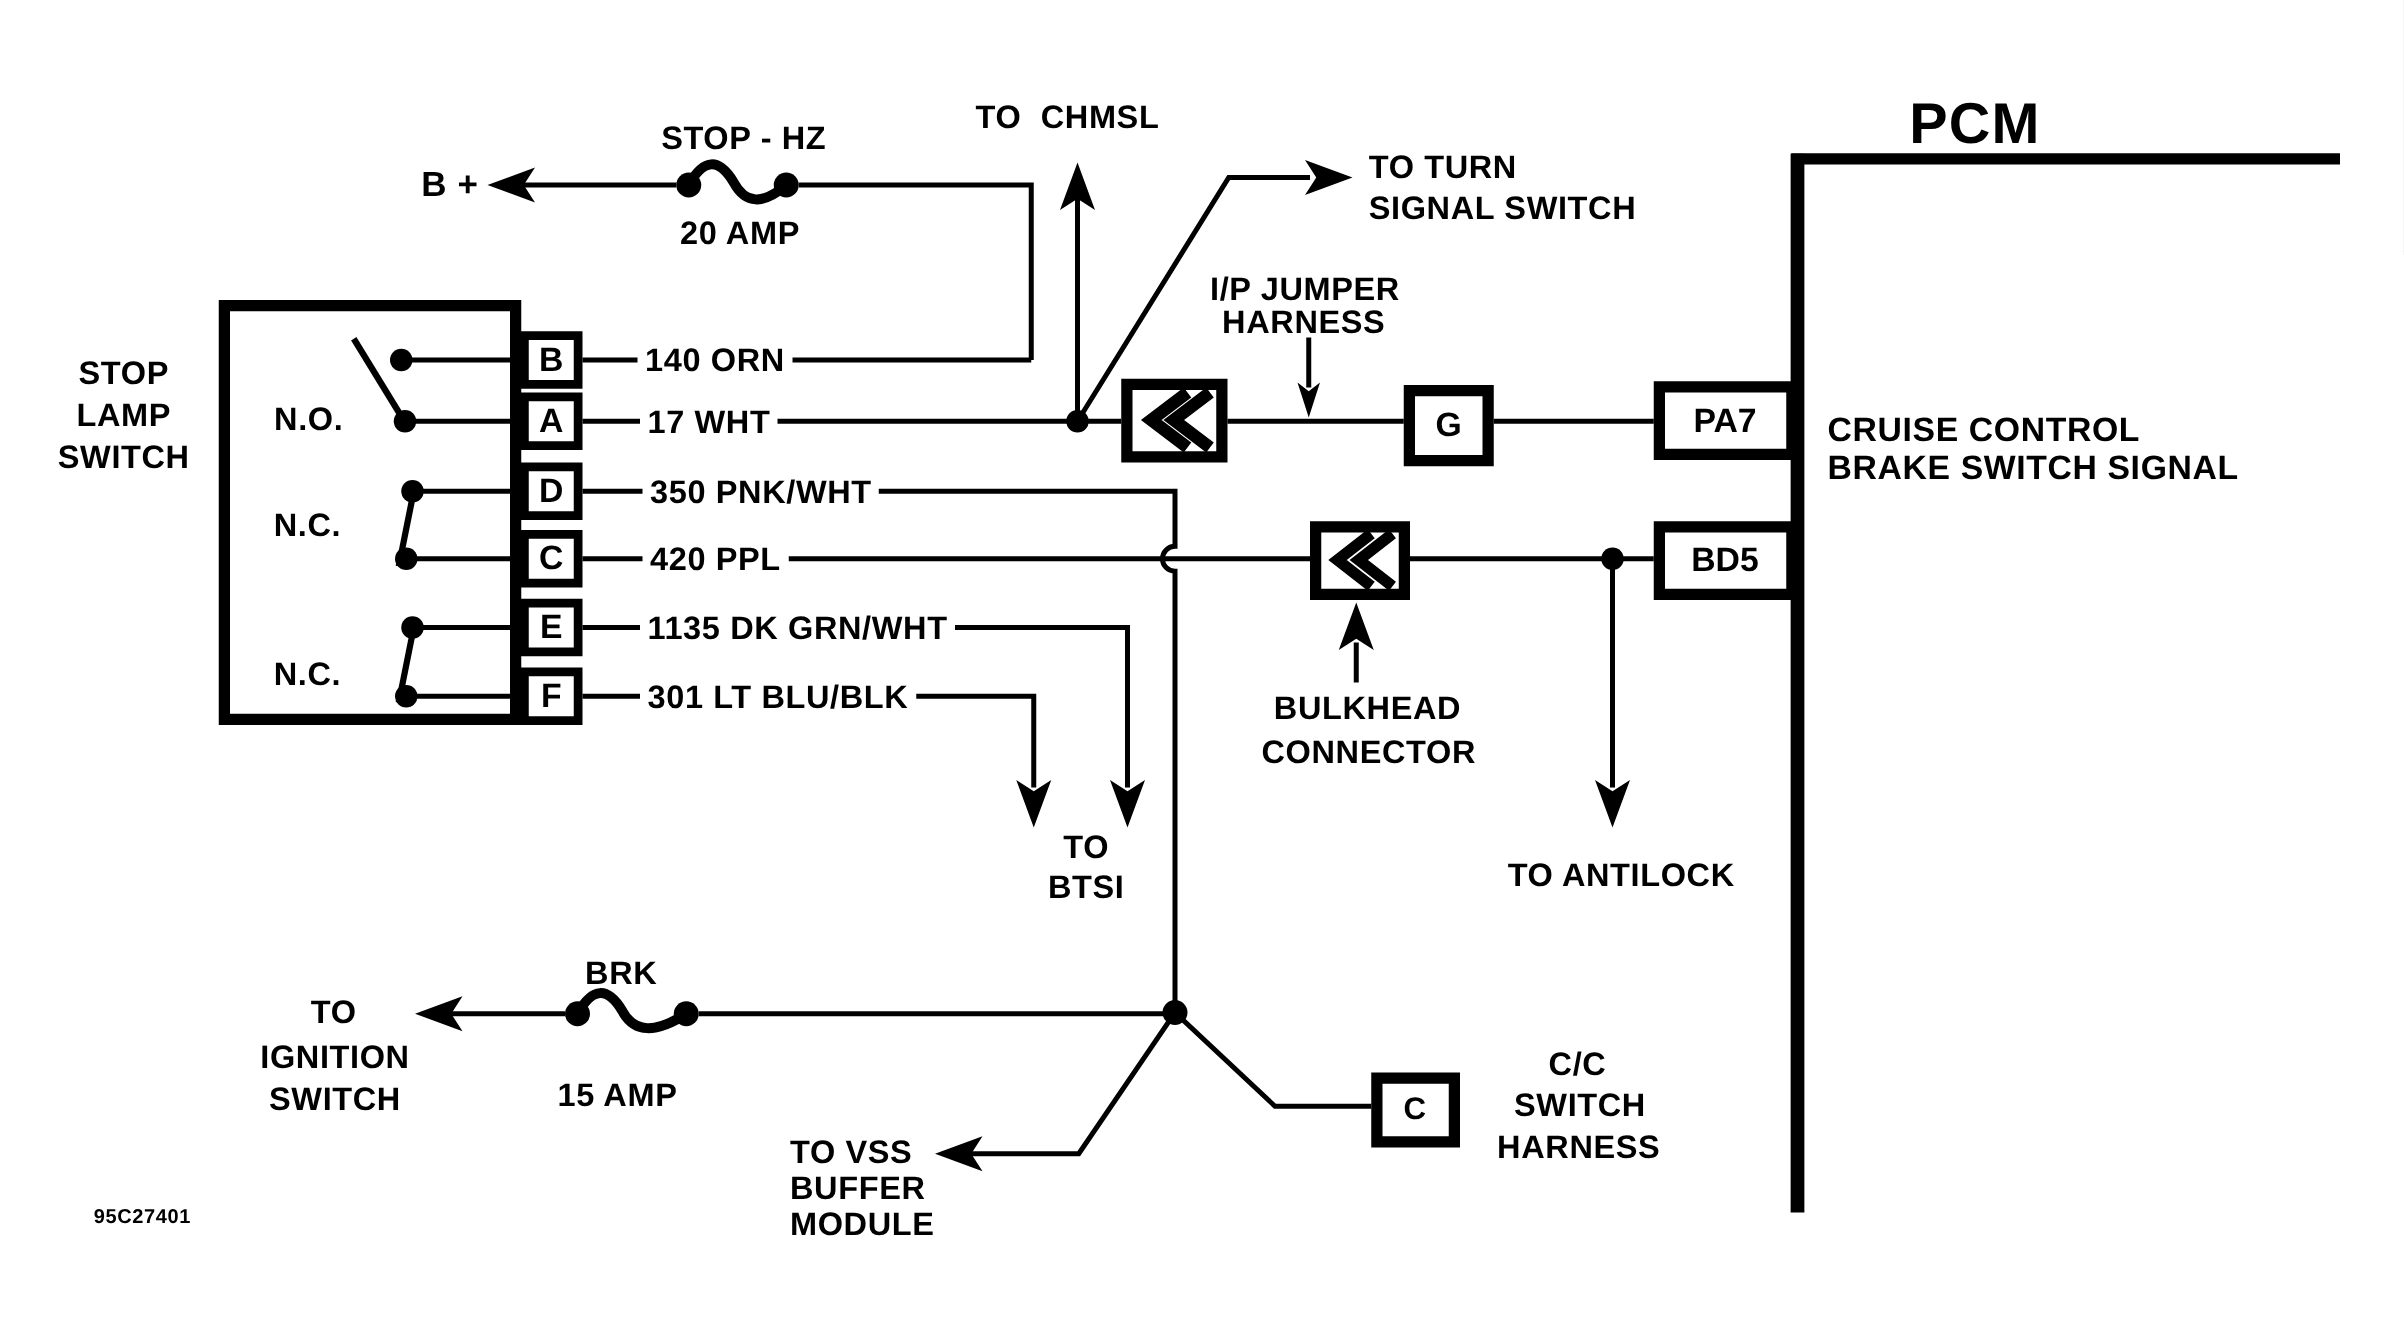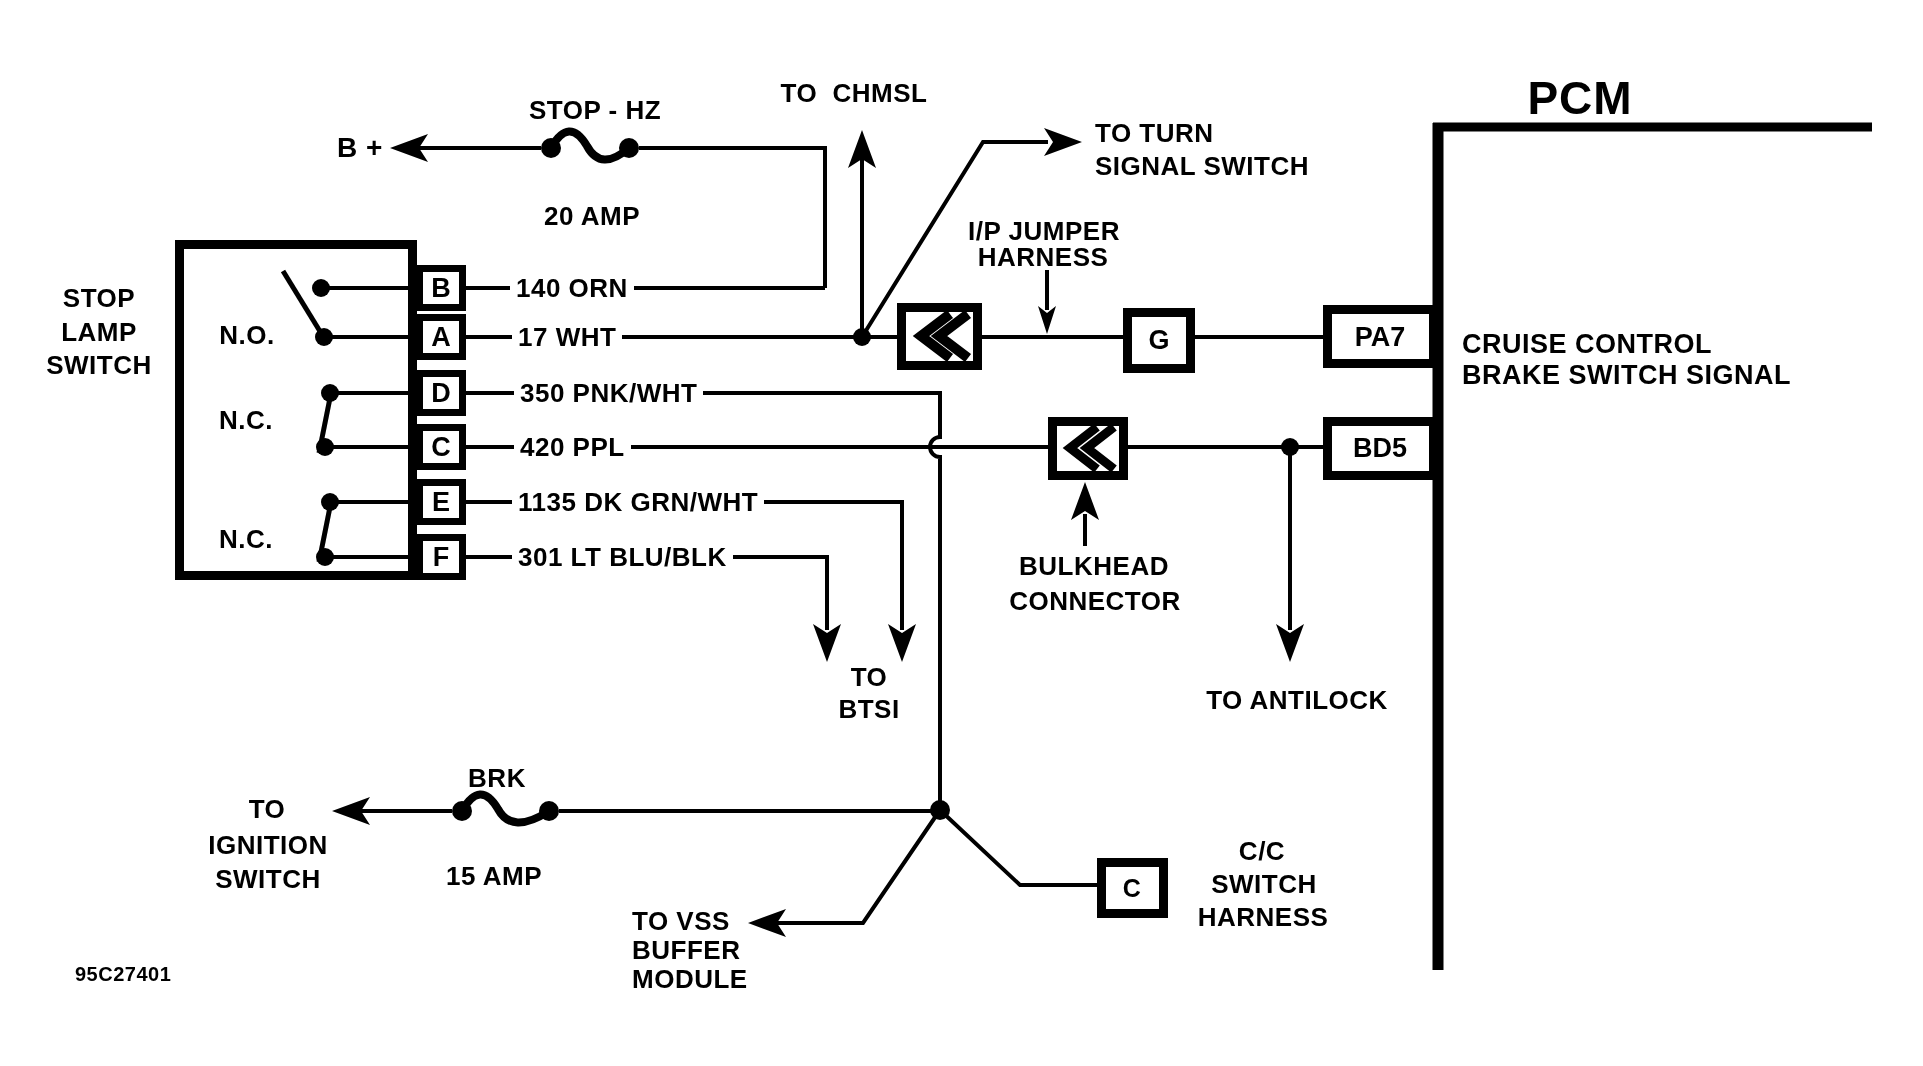--- a/index.html
+++ b/index.html
@@ -7,21 +7,21 @@
          font-family:"Liberation Sans", sans-serif;}
   svg{position:absolute;left:0;top:0;}
   .t{position:absolute;font-weight:700;color:#000;white-space:pre;line-height:1;
      letter-spacing:.5px;font-size:26px;transform:translate(-50%,-50%);}
   .la{transform:translate(0,-50%);}            
   .wl{background:#fff;padding:0 6px;}          
   .big{font-size:46px;letter-spacing:1px;text-align:center;}
   .sig{font-size:27px;}
   .pin{font-size:27px;letter-spacing:0;}
   .term{font-size:27px;letter-spacing:0;}
-  .code{font-size:20px;font-weight:600;letter-spacing:.5px;}
+  .code{font-size:16px;font-weight:600;letter-spacing:.5px;}
 </style>
 </head>
 <body>
 
 <div class="stage">
 
   <svg width="1923" height="1066" viewBox="0 0 1923 1066">
     <g stroke="#000" fill="none" stroke-width="4">
 
       <g>
@@ -128,21 +128,21 @@
 
       <rect x="1127.5" y="312.5" width="63" height="56" stroke-width="9"></rect>
       <rect x="1327.5" y="309.5" width="106" height="54" stroke-width="9"></rect>
       <rect x="1327.5" y="421.5" width="106" height="54" stroke-width="9"></rect>
       <rect x="1101.5" y="862.5" width="62" height="51" stroke-width="9"></rect>
     </g>
   </svg>
 
   <div class="t" style="left:360px;top:148px;font-size:28px">B +</div>
   <div class="t" style="left:595px;top:110px">STOP - HZ</div>
-  <div class="t" style="left:592px;top:216px">20 AMP</div>
+  <div class="t" style="left:592px;top:186px">20 AMP</div>
 
   <div class="t" style="left:854px;top:93px">TO  CHMSL</div>
   <div class="t la" style="left:1095px;top:133px">TO TURN</div>
   <div class="t la" style="left:1095px;top:166px">SIGNAL SWITCH</div>
   <div class="t" style="left:1044px;top:231px">I/P JUMPER</div>
   <div class="t" style="left:1043px;top:257px">HARNESS</div>
 
   <div class="t big" style="left:1580px;top:98px">PCM</div>
   <div class="t pin" style="left:1380px;top:337px">PA7</div>
   <div class="t la sig" style="left:1462px;top:344px">CRUISE CONTROL</div>

